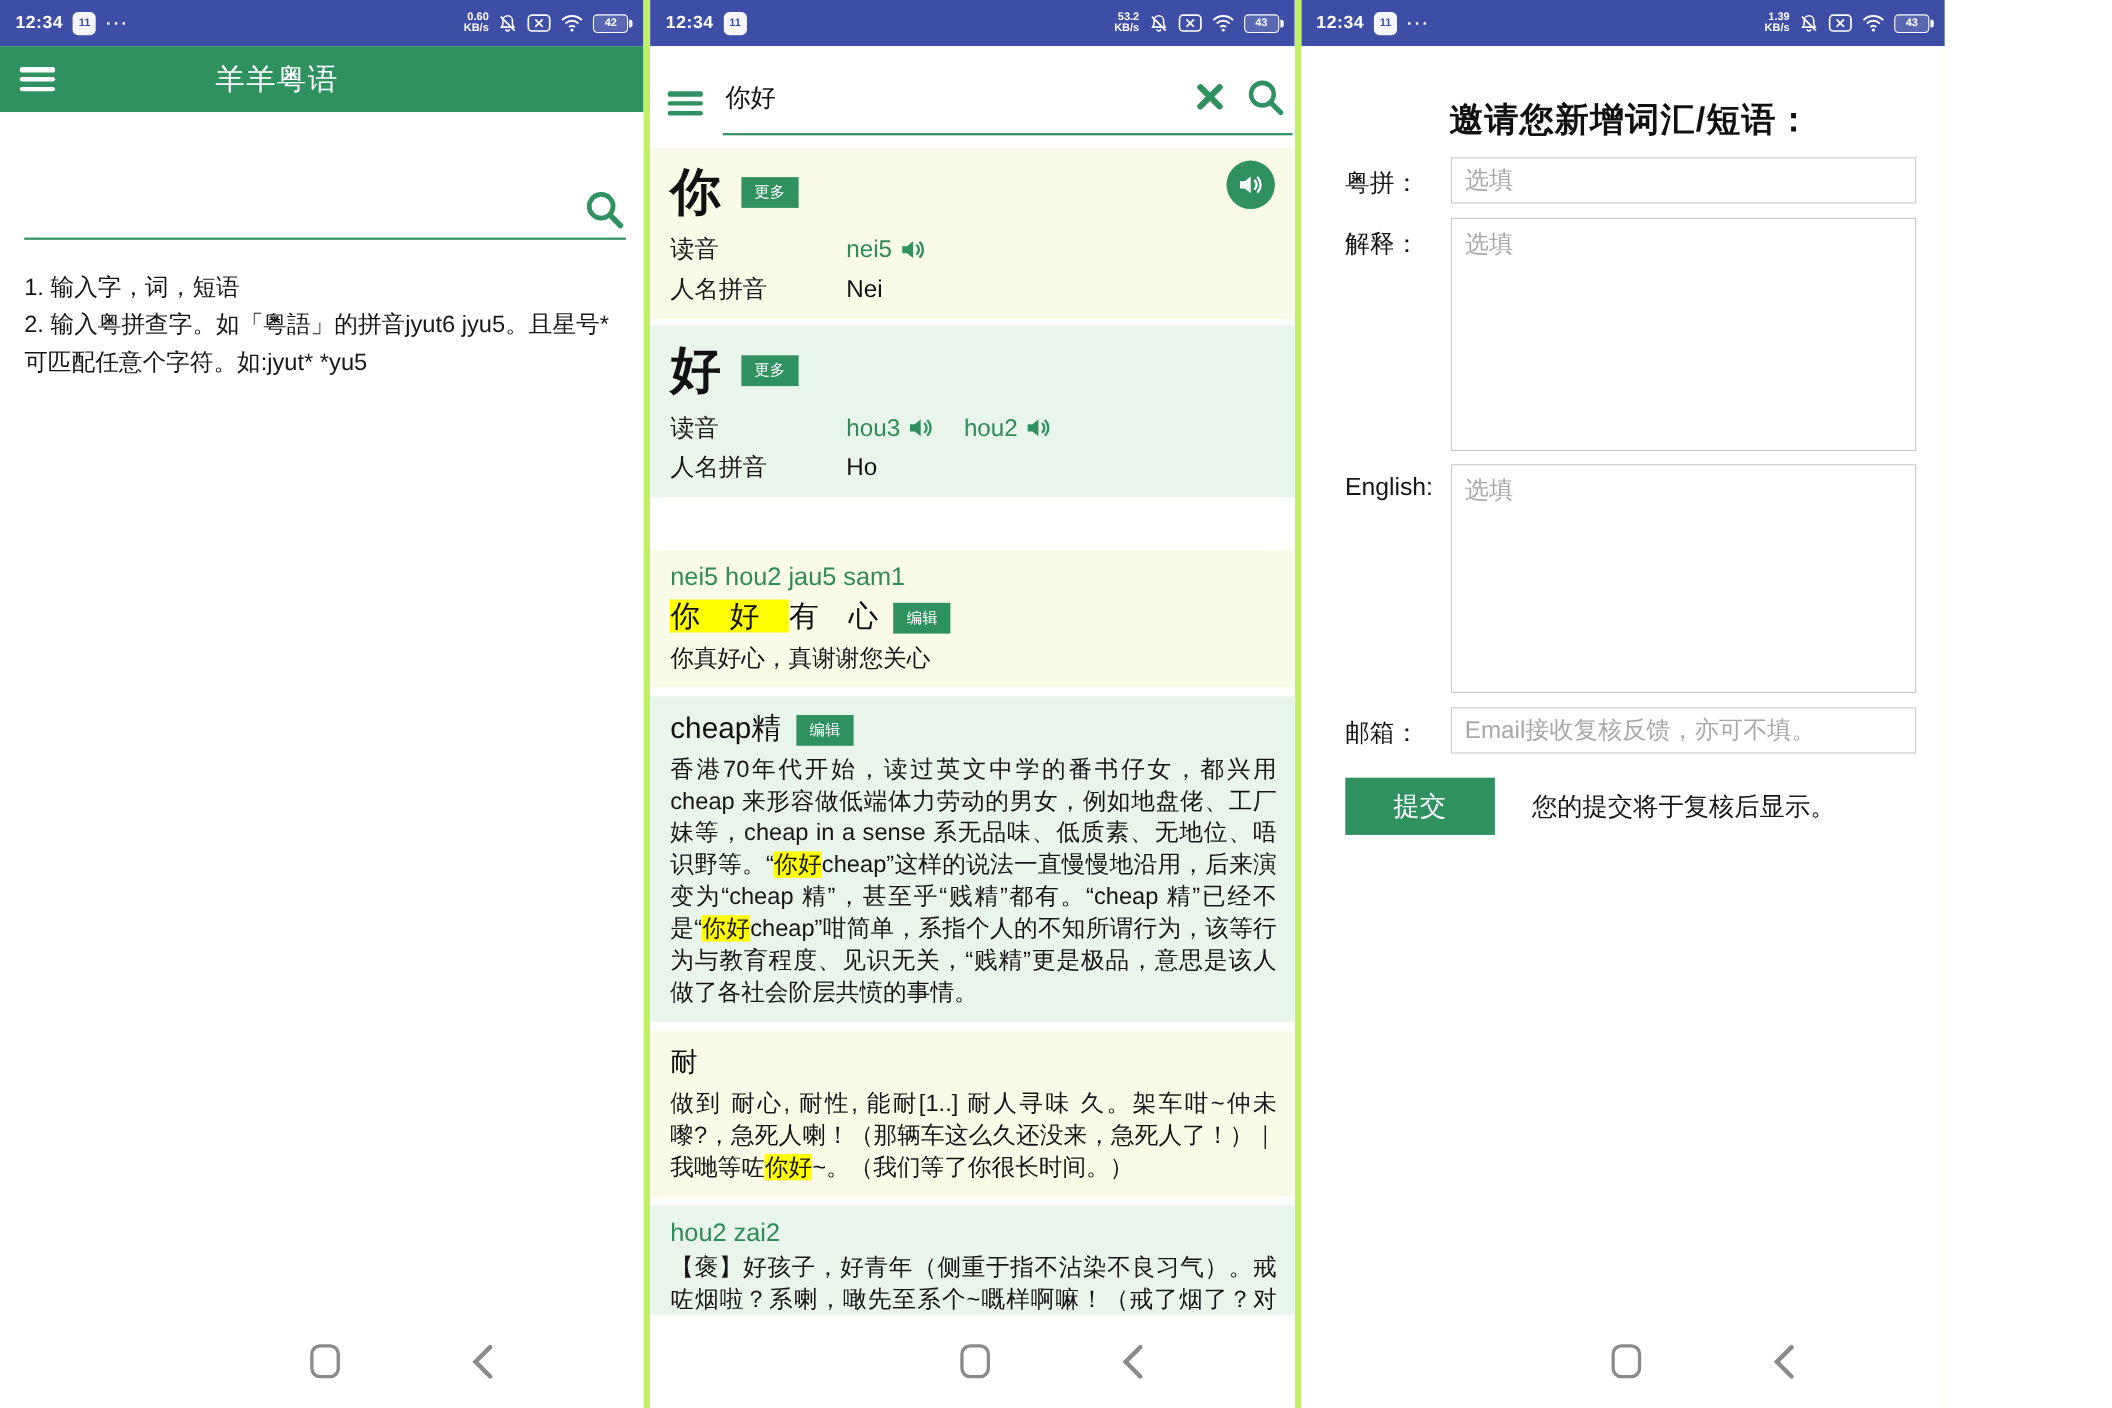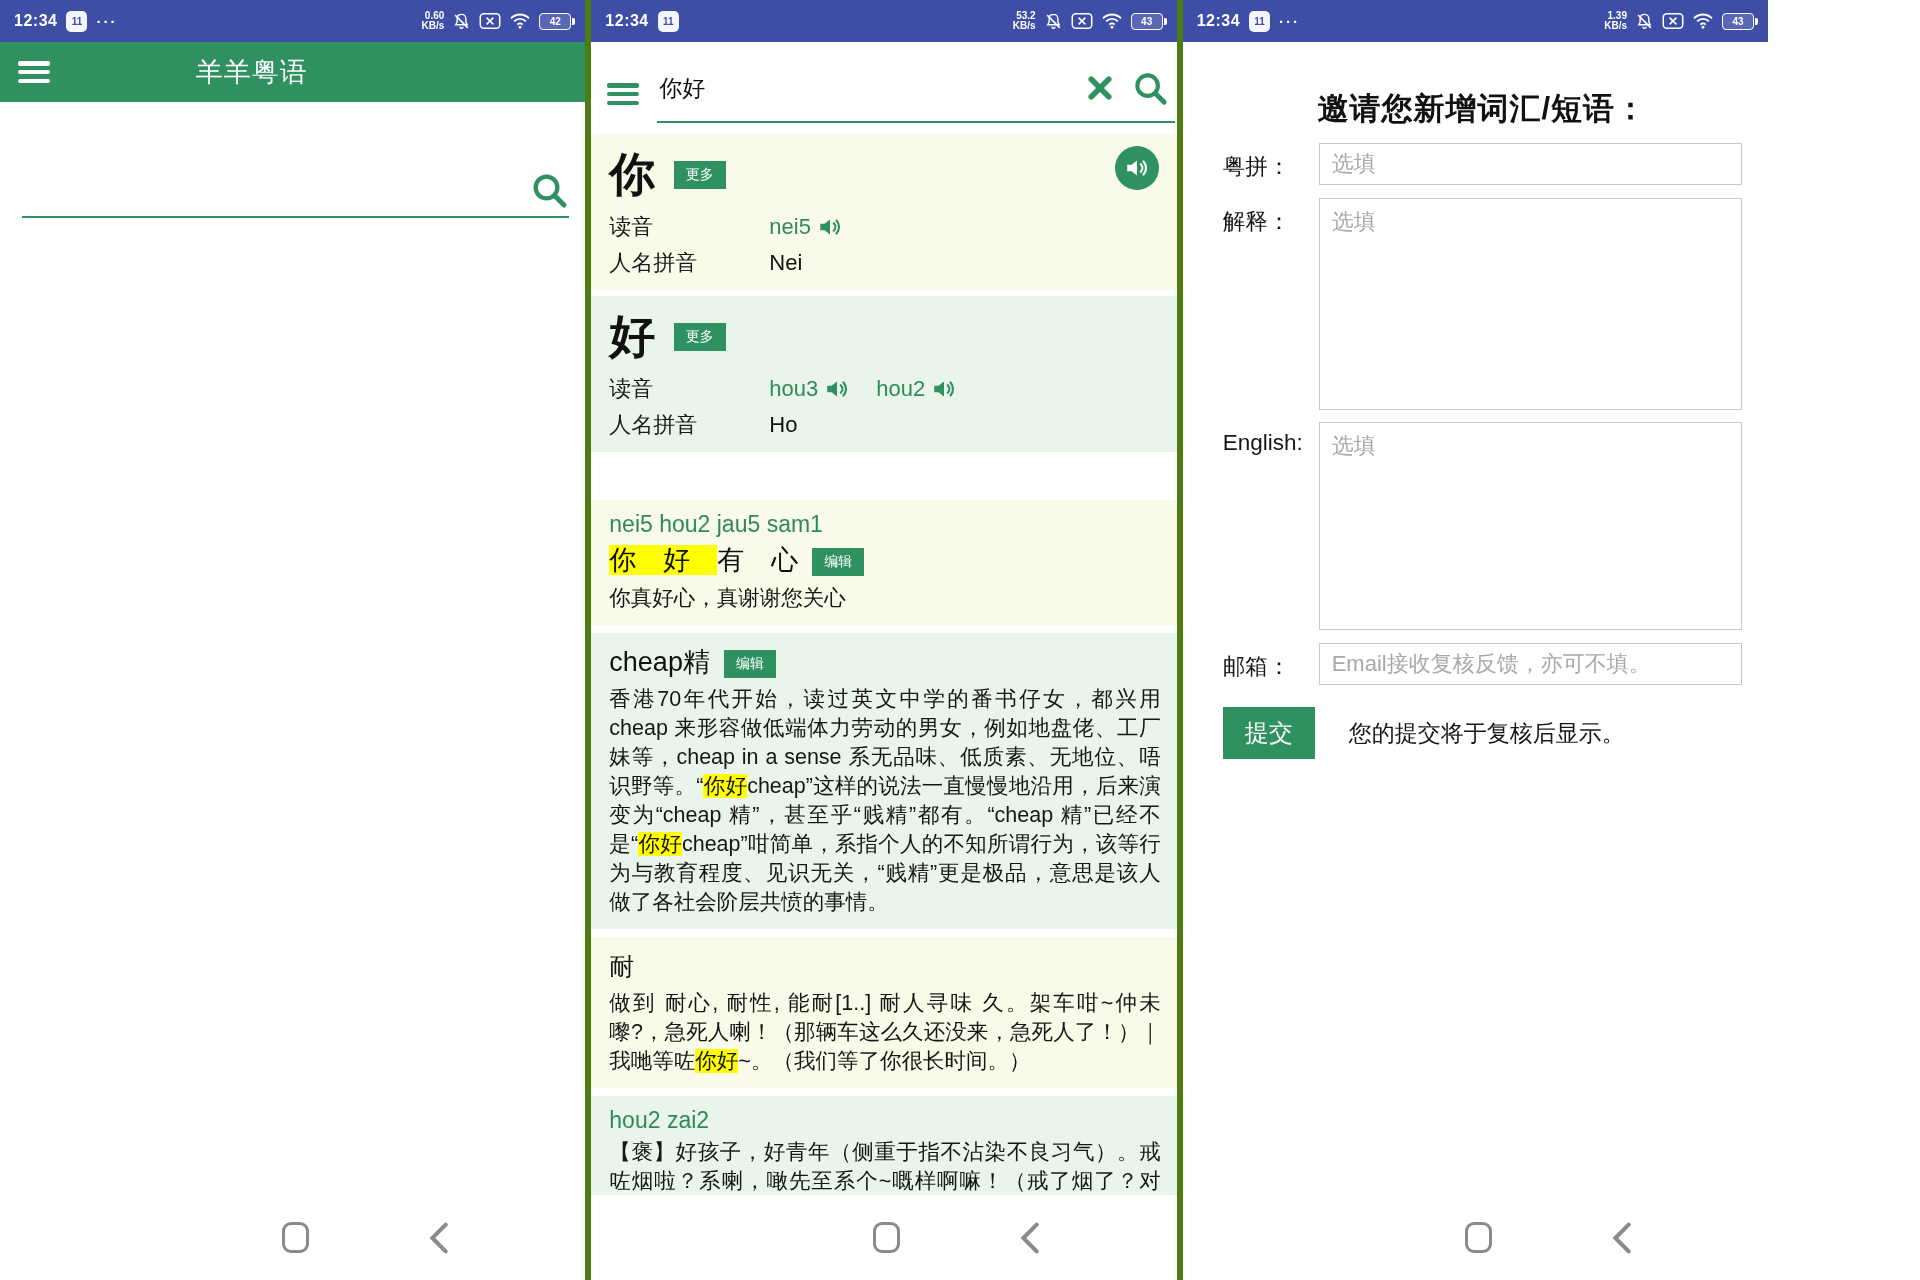--- a/index.html
+++ b/index.html
@@ -1,18 +1,18 @@
 <!DOCTYPE html>
 <html><head>
 <meta charset="utf-8">
 <style>
   * { margin:0; padding:0; box-sizing:border-box; }
   html,body { width:1920px; height:1280px; overflow:hidden; background:#fff;
     font-family:"Liberation Sans","DejaVu Sans",sans-serif; }
-  .screens { display:flex; gap:6px; width:1768px; height:1280px; background:#4d7c0f;align-items:flex-end; }
+  .screens { display:flex; gap:6px; width:1768px; height:1280px; background:#bef264;align-items:flex-end; }
   .panel { width:636px; height:1280px; background:#fff; display:flex; flex-direction:column; overflow:hidden; }
 
   
   .sb { height:42px; background:#3e4da6; color:#fff; display:flex; align-items:center;
         justify-content:space-between; padding:0 14px; flex:none; }
   .sbL { display:flex; align-items:center; gap:9px; }
   .sbTime { font-size:16px; font-weight:bold; letter-spacing:.5px; }
   .chip { width:21px; height:21px; background:#f4f6fb; border-radius:5px; color:#3e4da6;
           font-size:10px; font-weight:bold; display:flex; align-items:center; justify-content:center; }
   .dots { font-size:15px; font-weight:bold; letter-spacing:2px; }
@@ -88,21 +88,21 @@
   .frow { display:flex; margin-top:14px; }
   .frow .flab { width:96px; font-size:22.5px; color:#161616; padding-top:8px; flex:none; }
   .fctl { flex:1; border:1.5px solid #c9c9c9; background:#fff; font-size:22px; color:#101010;
           padding:8px 12px; font-family:inherit; outline:none; resize:none; }
   .fctl::placeholder { color:#a8a8a8; opacity:1; }
   input.fctl { height:42px; }
   textarea.ta1 { height:212px; }
   textarea.ta2 { height:208px; }
   .frow.mt1 { margin-top:13px; }
   .submitRow { display:flex; align-items:center; margin-top:22px; }
-  .submitBtn { background:#2f9160; color:#fff; border:none; font-size:24px; padding:10px 22px;
+  .submitBtn { background:#2f9160; color:#fff; border:none; font-size:24px; padding:10px 44px;
                cursor:pointer; font-family:inherit; }
   .submitNote { font-size:23px; color:#161616; margin-left:34px; }
 </style>
 </head>
 <body>
 
 <div class="screens">
 
   <div class="panel">
     <div class="sb">
@@ -151,20 +151,24 @@
     </div>
 
     <div class="content">
       <div class="searchRow">
         <span class="iconBtn">
             <svg width="40" height="40" viewBox="0 0 24 24">
               <circle cx="10.5" cy="10.5" r="6.5" fill="none" stroke="#2f9160" stroke-width="2.6"></circle>
               <path d="M15.3 15.3L21 21" stroke="#2f9160" stroke-width="3" stroke-linecap="round"></path>
             </svg>
           </span>
+      </div>
+      <div class="instr">
+        <div>1. 输入字，词，短语</div>
+        <div>2. 输入粤拼查字。如「粵語」的拼音jyut6  jyu5。且星号*可匹配任意个字符。如:jyut*  *yu5</div>
       </div>
     </div>
 
     <div class="navbar">
       <div class="nv nvMenu">
           <i></i>
           <i></i>
           <i></i>
         </div>
       <div class="nv nvHome"></div>

